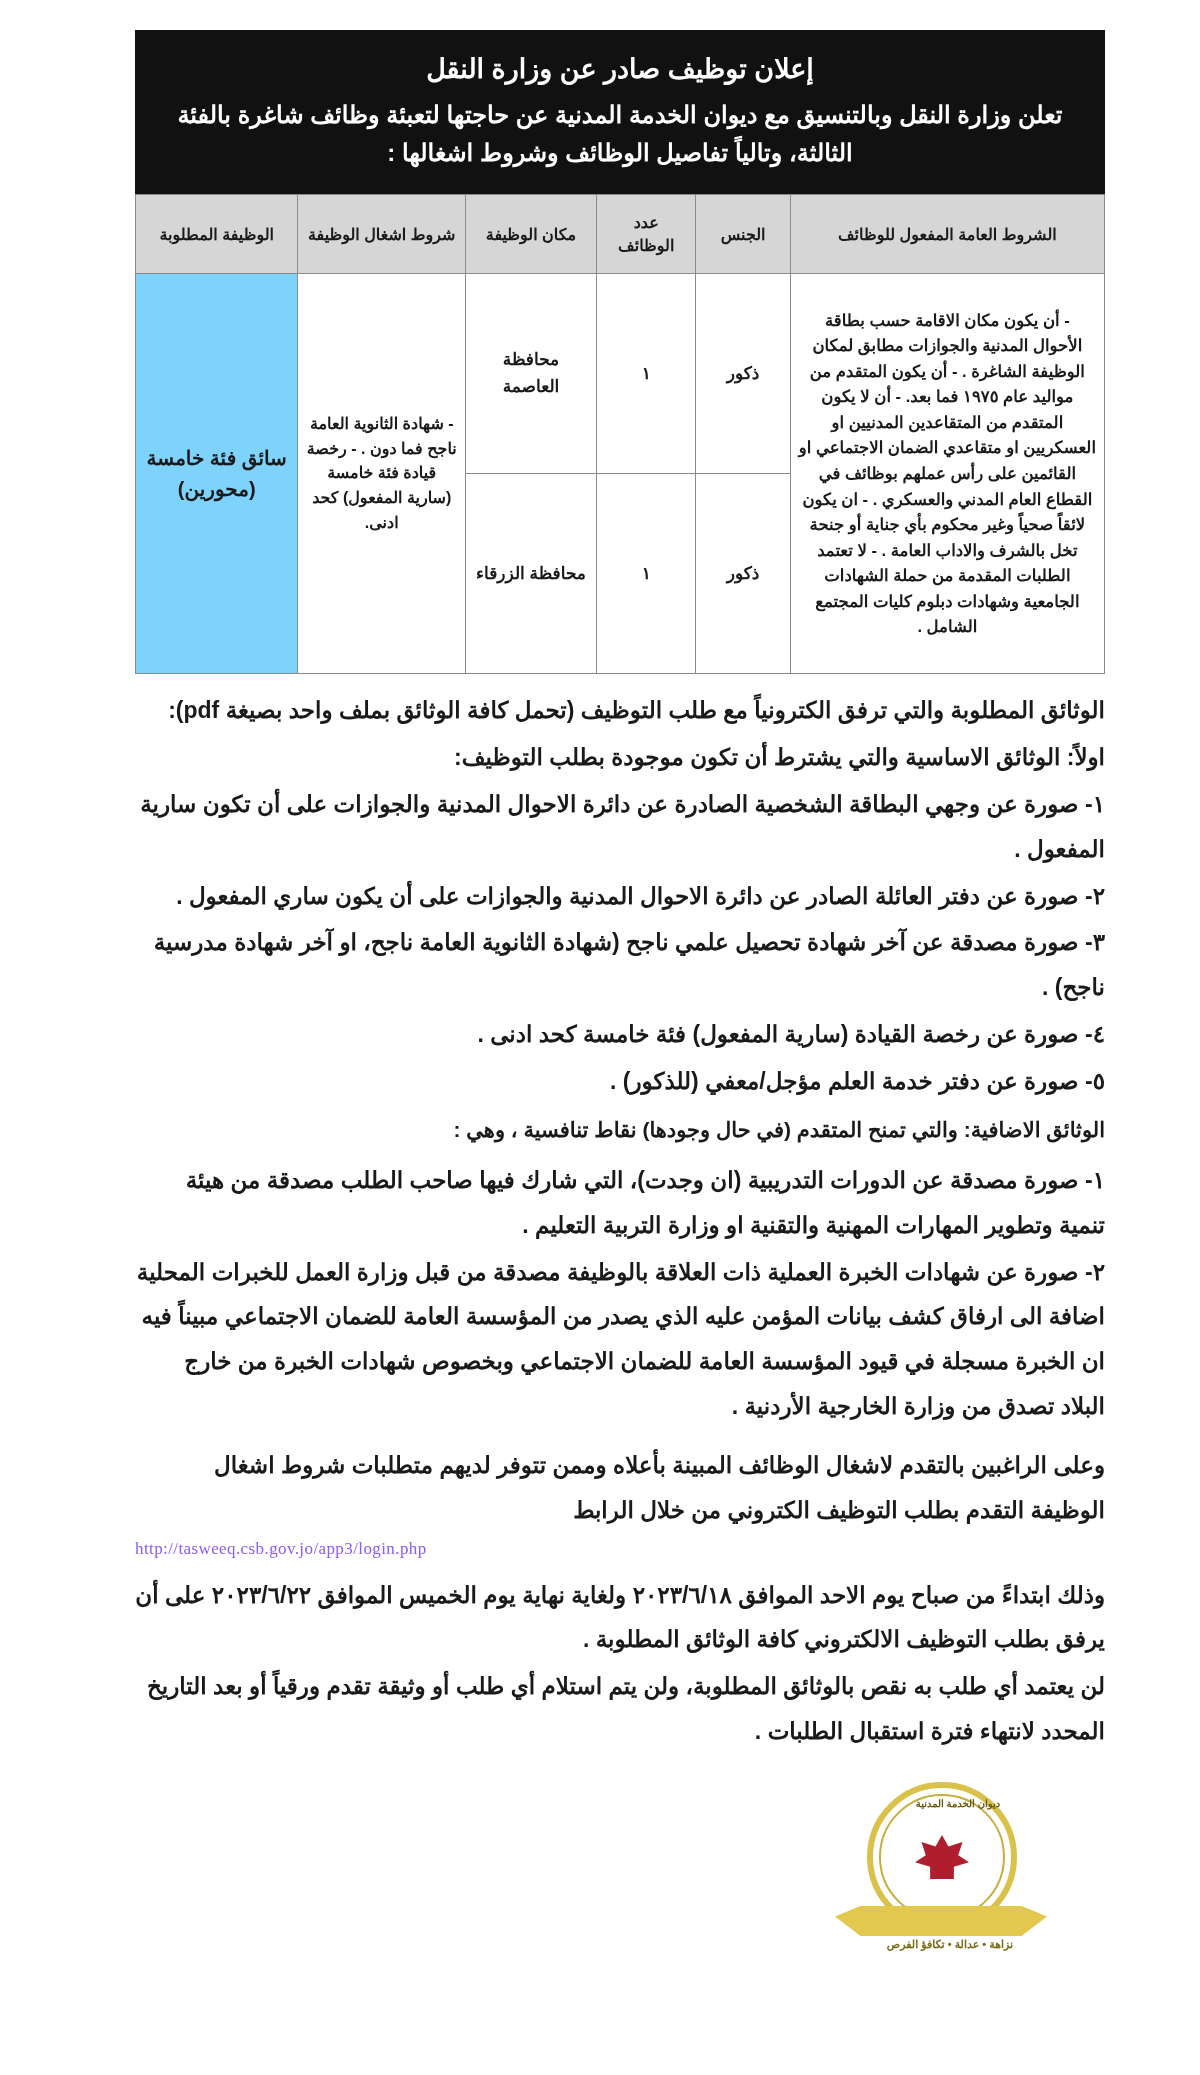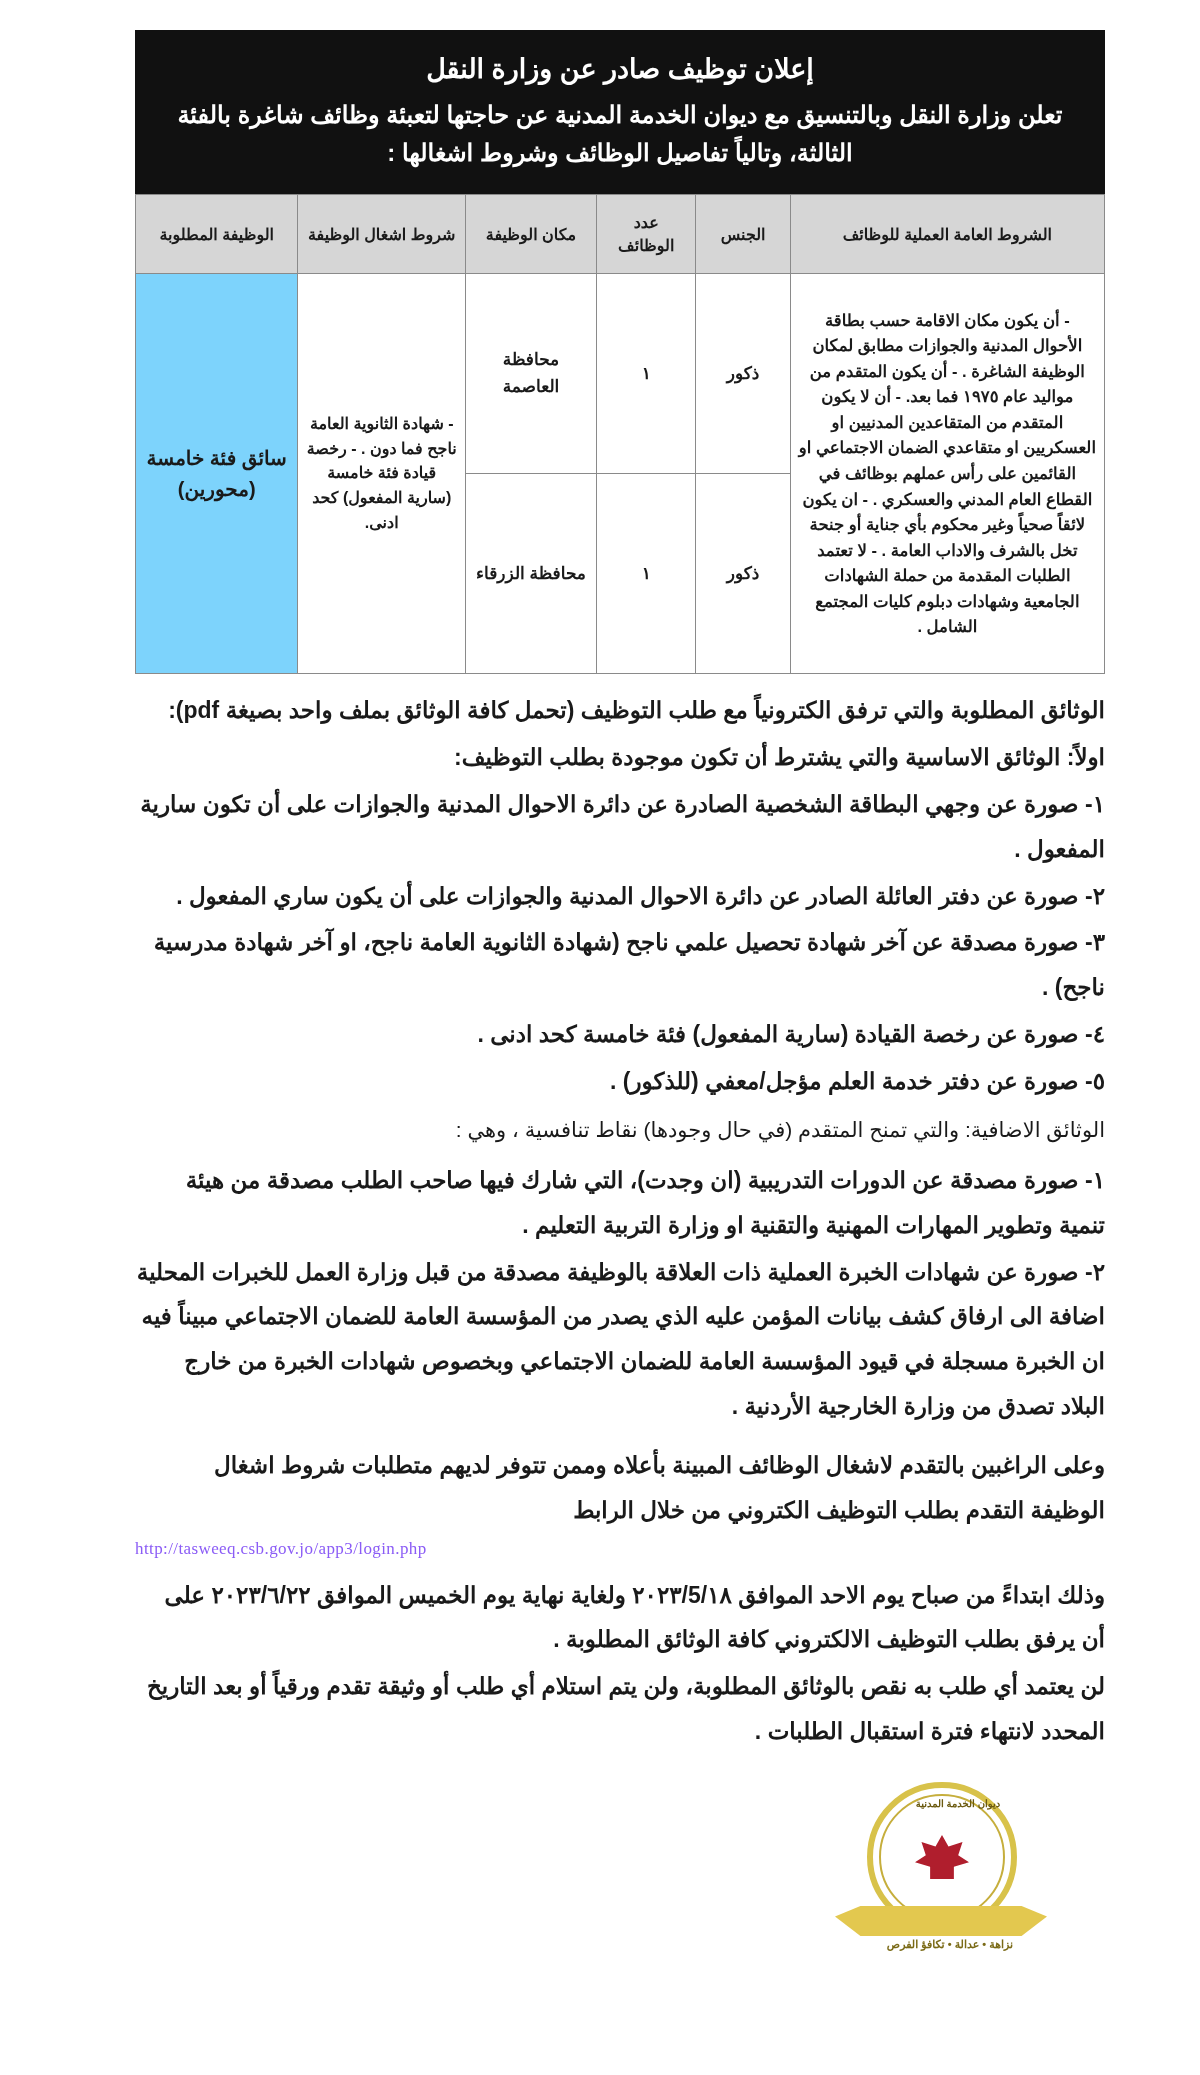--- a/index.html
+++ b/index.html
@@ -101,21 +101,21 @@
     font-size: 23px;
     line-height: 1.95;
     font-weight: bold;
     text-align: right;
   }
   .body-text p {
     margin: 0 0 2px 0;
   }
   .section-head {
     font-size: 21px;
-    font-weight: normal;
+    font-weight: bold;
     margin: 14px 0 16px 0;
     text-align: right;
   }
   .link {
     direction: ltr;
     text-align: left;
     font-family: "Liberation Serif", serif;
     font-size: 17px;
     font-weight: normal;
     letter-spacing: 0.4px;
@@ -226,21 +226,21 @@
     <colgroup>
       <col class="col-cond">
       <col class="col-gender">
       <col class="col-count">
       <col class="col-place">
       <col class="col-req">
       <col class="col-job">
     </colgroup>
     <thead>
       <tr>
-        <th>الشروط العامة العملية للوظائف</th>
+        <th>الشروط العامة المفعول للوظائف</th>
         <th>الجنس</th>
         <th>عدد الوظائف</th>
         <th>مكان الوظيفة</th>
         <th>شروط اشغال الوظيفة</th>
         <th>الوظيفة المطلوبة</th>
       </tr>
     </thead>
     <tbody>
       <tr>
         <td class="cell-cond" rowspan="2">- أن يكون مكان الاقامة حسب بطاقة الأحوال المدنية والجوازات مطابق لمكان الوظيفة الشاغرة . - أن يكون المتقدم من مواليد عام ١٩٧٥ فما بعد. - أن لا يكون المتقدم من المتقاعدين المدنيين او العسكريين او متقاعدي الضمان الاجتماعي او القائمين على رأس عملهم بوظائف في القطاع العام المدني والعسكري . - ان يكون لائقاً صحياً وغير محكوم بأي جناية أو جنحة تخل بالشرف والاداب العامة . - لا تعتمد الطلبات المقدمة من حملة الشهادات الجامعية وشهادات دبلوم كليات المجتمع الشامل .</td>
@@ -273,21 +273,21 @@
   <div class="body-text">
     <p>١- صورة مصدقة عن الدورات التدريبية (ان وجدت)، التي شارك فيها صاحب الطلب مصدقة من هيئة تنمية وتطوير المهارات المهنية والتقنية او وزارة التربية التعليم .</p>
     <p>٢- صورة عن شهادات الخبرة العملية ذات العلاقة بالوظيفة مصدقة من قبل وزارة العمل للخبرات المحلية اضافة الى ارفاق كشف بيانات المؤمن عليه الذي يصدر من المؤسسة العامة للضمان الاجتماعي مبيناً فيه ان الخبرة مسجلة في قيود المؤسسة العامة للضمان الاجتماعي وبخصوص شهادات الخبرة من خارج البلاد تصدق من وزارة الخارجية الأردنية .</p>
   </div>
 
   <div class="body-text">
     <p>وعلى الراغبين بالتقدم لاشغال الوظائف المبينة بأعلاه وممن تتوفر لديهم متطلبات شروط اشغال الوظيفة التقدم بطلب التوظيف الكتروني من خلال الرابط</p>
   </div>
   <div class="link">http://tasweeq.csb.gov.jo/app3/login.php</div>
   <div class="body-text">
-    <p>وذلك ابتداءً من صباح يوم الاحد الموافق ٢٠٢٣/5/١٨ ولغاية نهاية يوم الخميس الموافق ٢٠٢٣/٦/٢٢ على أن يرفق بطلب التوظيف الالكتروني كافة الوثائق المطلوبة .</p>
+    <p>وذلك ابتداءً من صباح يوم الاحد الموافق ٢٠٢٣/٦/١٨ ولغاية نهاية يوم الخميس الموافق ٢٠٢٣/٦/٢٢ على أن يرفق بطلب التوظيف الالكتروني كافة الوثائق المطلوبة .</p>
     <p>لن يعتمد أي طلب به نقص بالوثائق المطلوبة، ولن يتم استلام أي طلب أو وثيقة تقدم ورقياً أو بعد التاريخ المحدد لانتهاء فترة استقبال الطلبات .</p>
   </div>
 
   <div class="seal-wrap">
     <div class="seal">
       <div class="ring"></div>
       <div class="ring2"></div>
       <div class="ar-top">ديوان الخدمة المدنية</div>
       <div class="inner">
         <div class="crown"></div>

